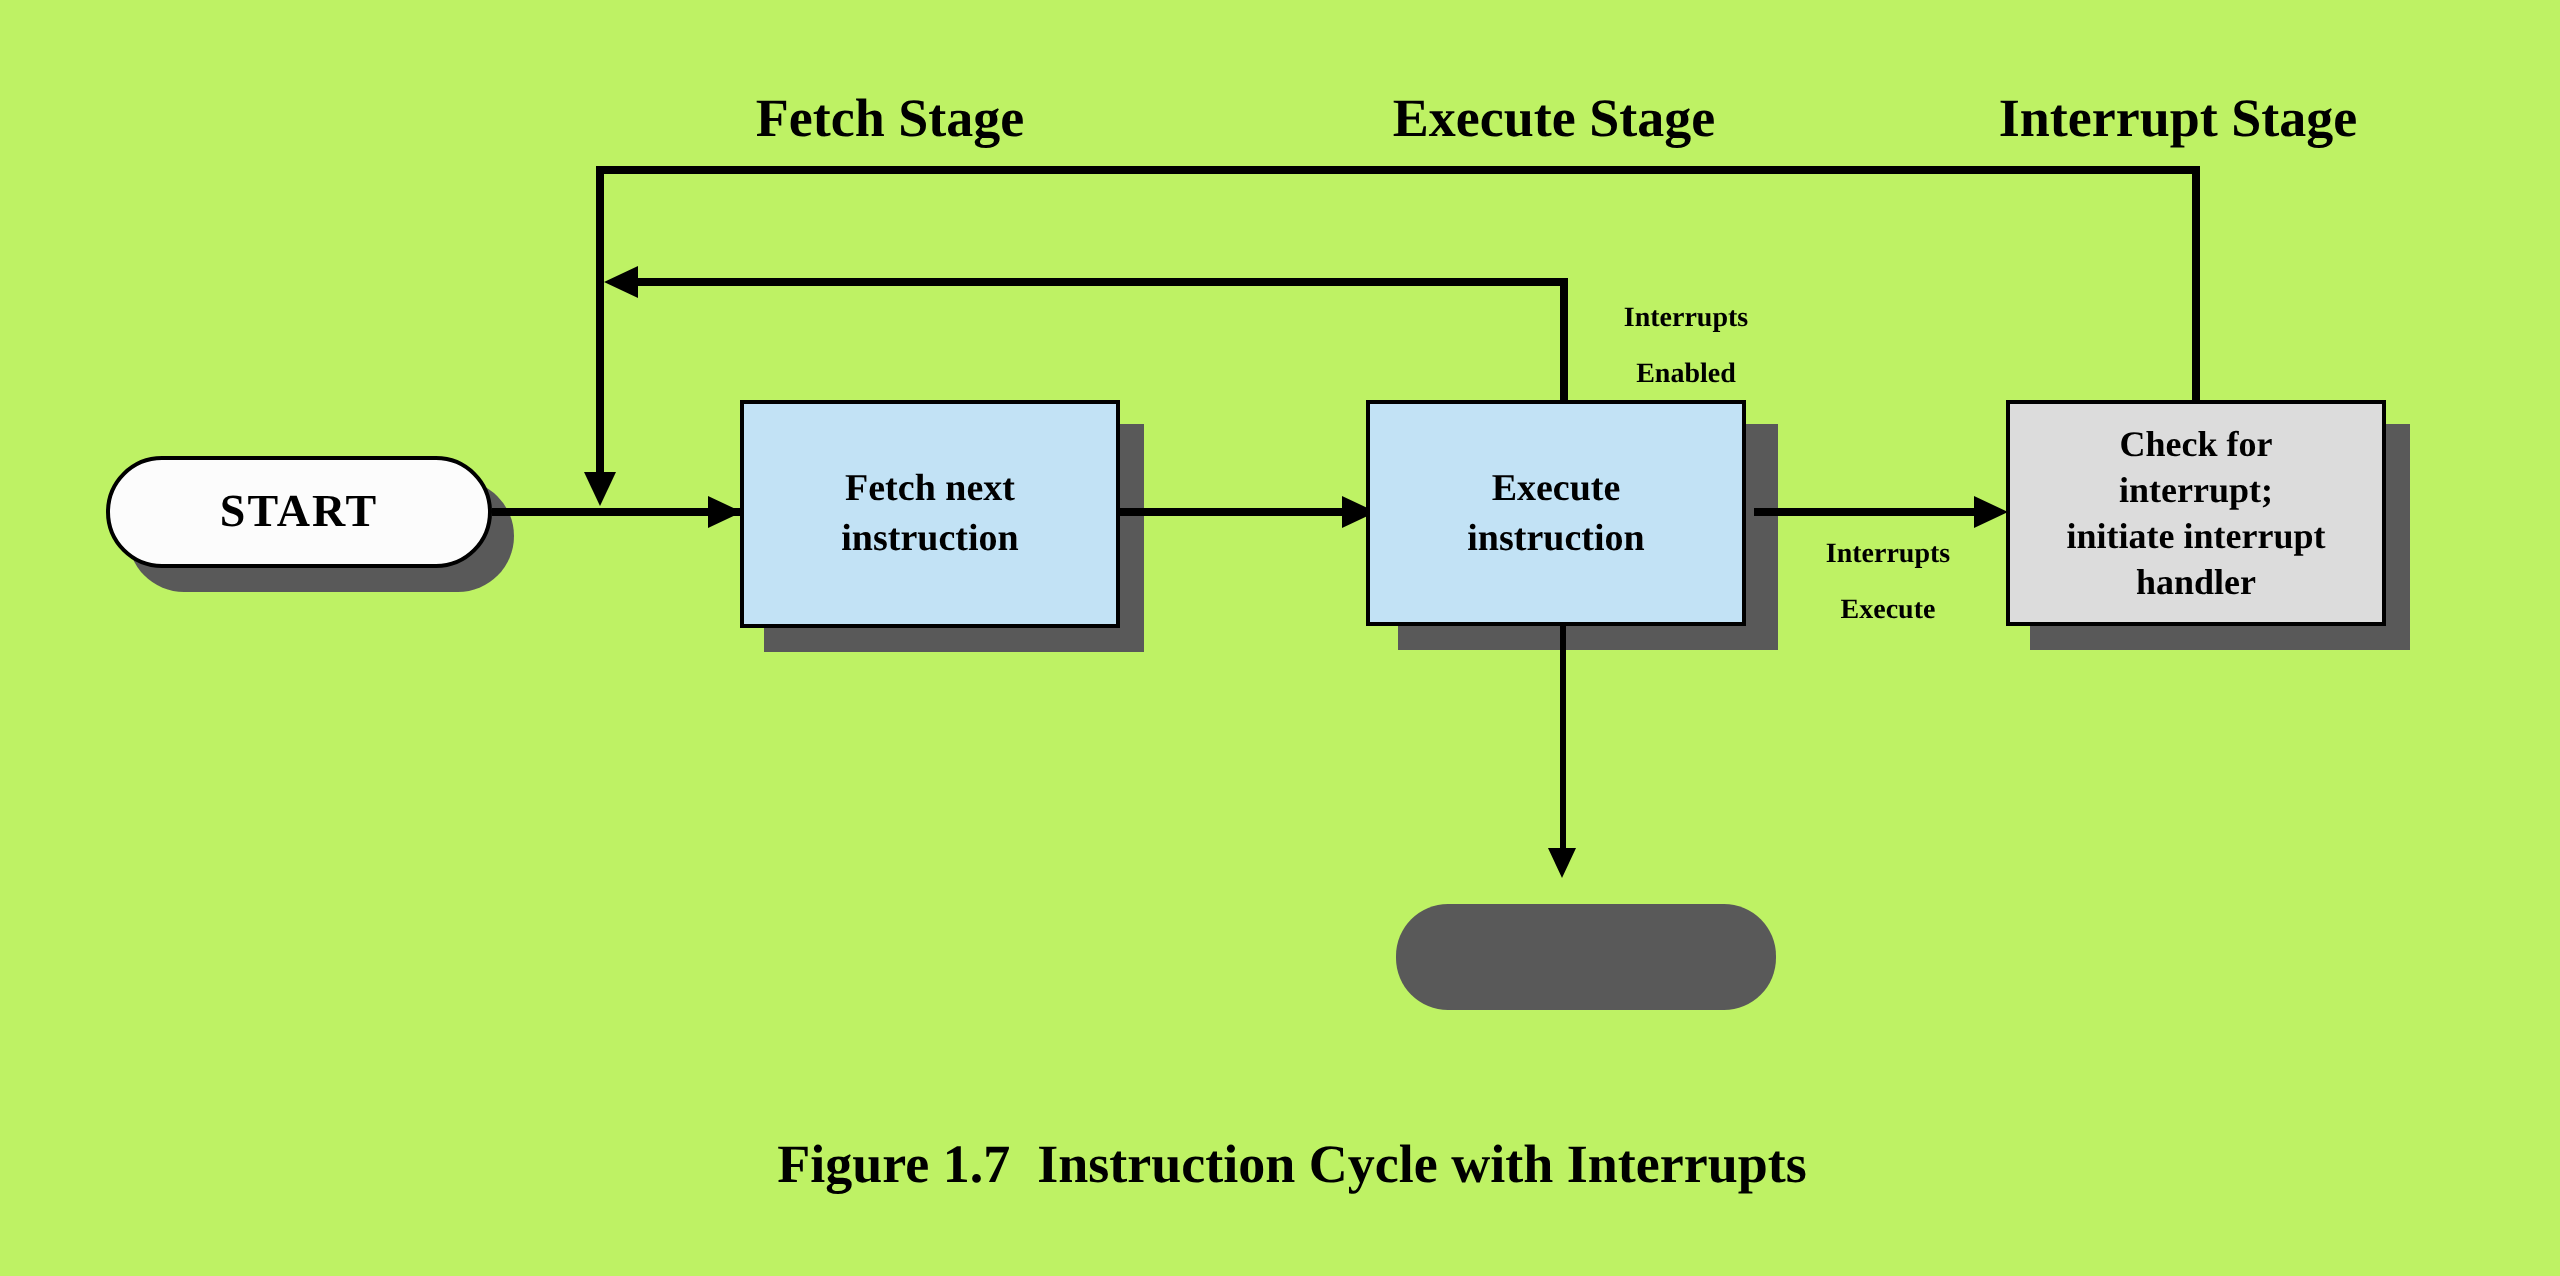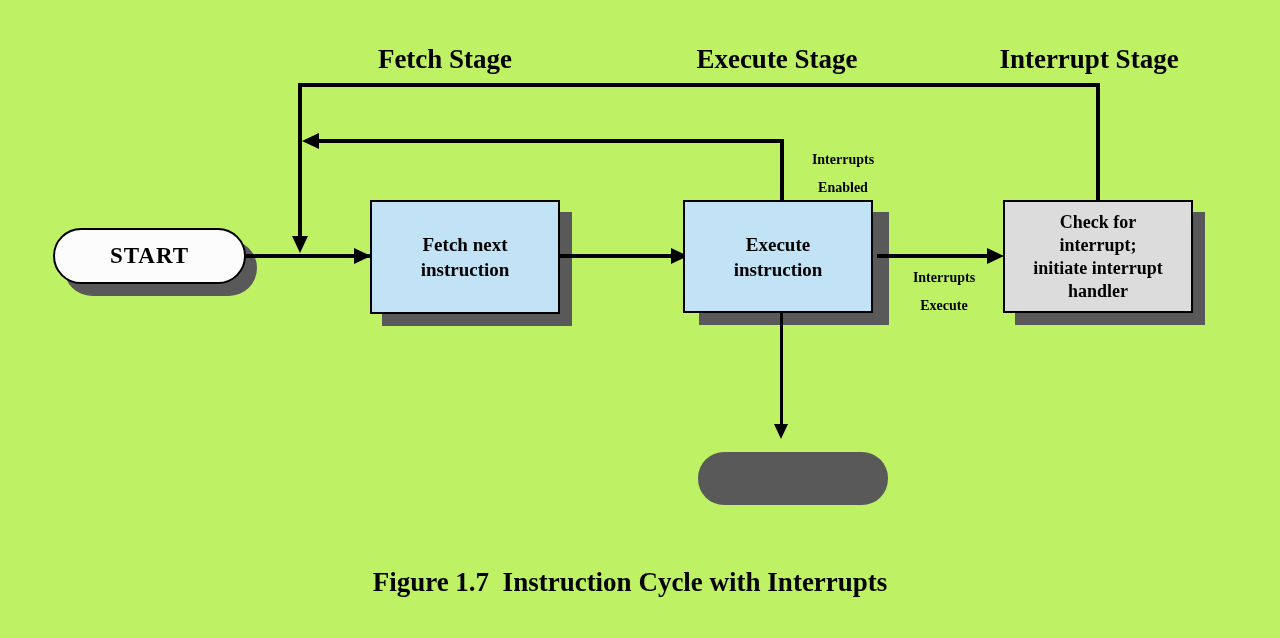--- a/index.html
+++ b/index.html
@@ -101,15 +101,15 @@
 
   <div class="edge-label" style="left:843px;top:146px;">
     <div>Interrupts</div>
     <div>Enabled</div>
   </div>
   <div class="edge-label" style="left:944px;top:264px;">
     <div>Interrupts</div>
     <div>Execute</div>
   </div>
 
-  <div class="caption" style="left:630px;top:567px;text-align:right;">Figure 1.7&nbsp; Instruction Cycle with Interrupts</div>
+  <div class="caption" style="left:646px;top:567px;text-align:right;">Figure 1.7&nbsp; Instruction Cycle with Interrupts</div>
 
 </div>
 
 </body></html>

